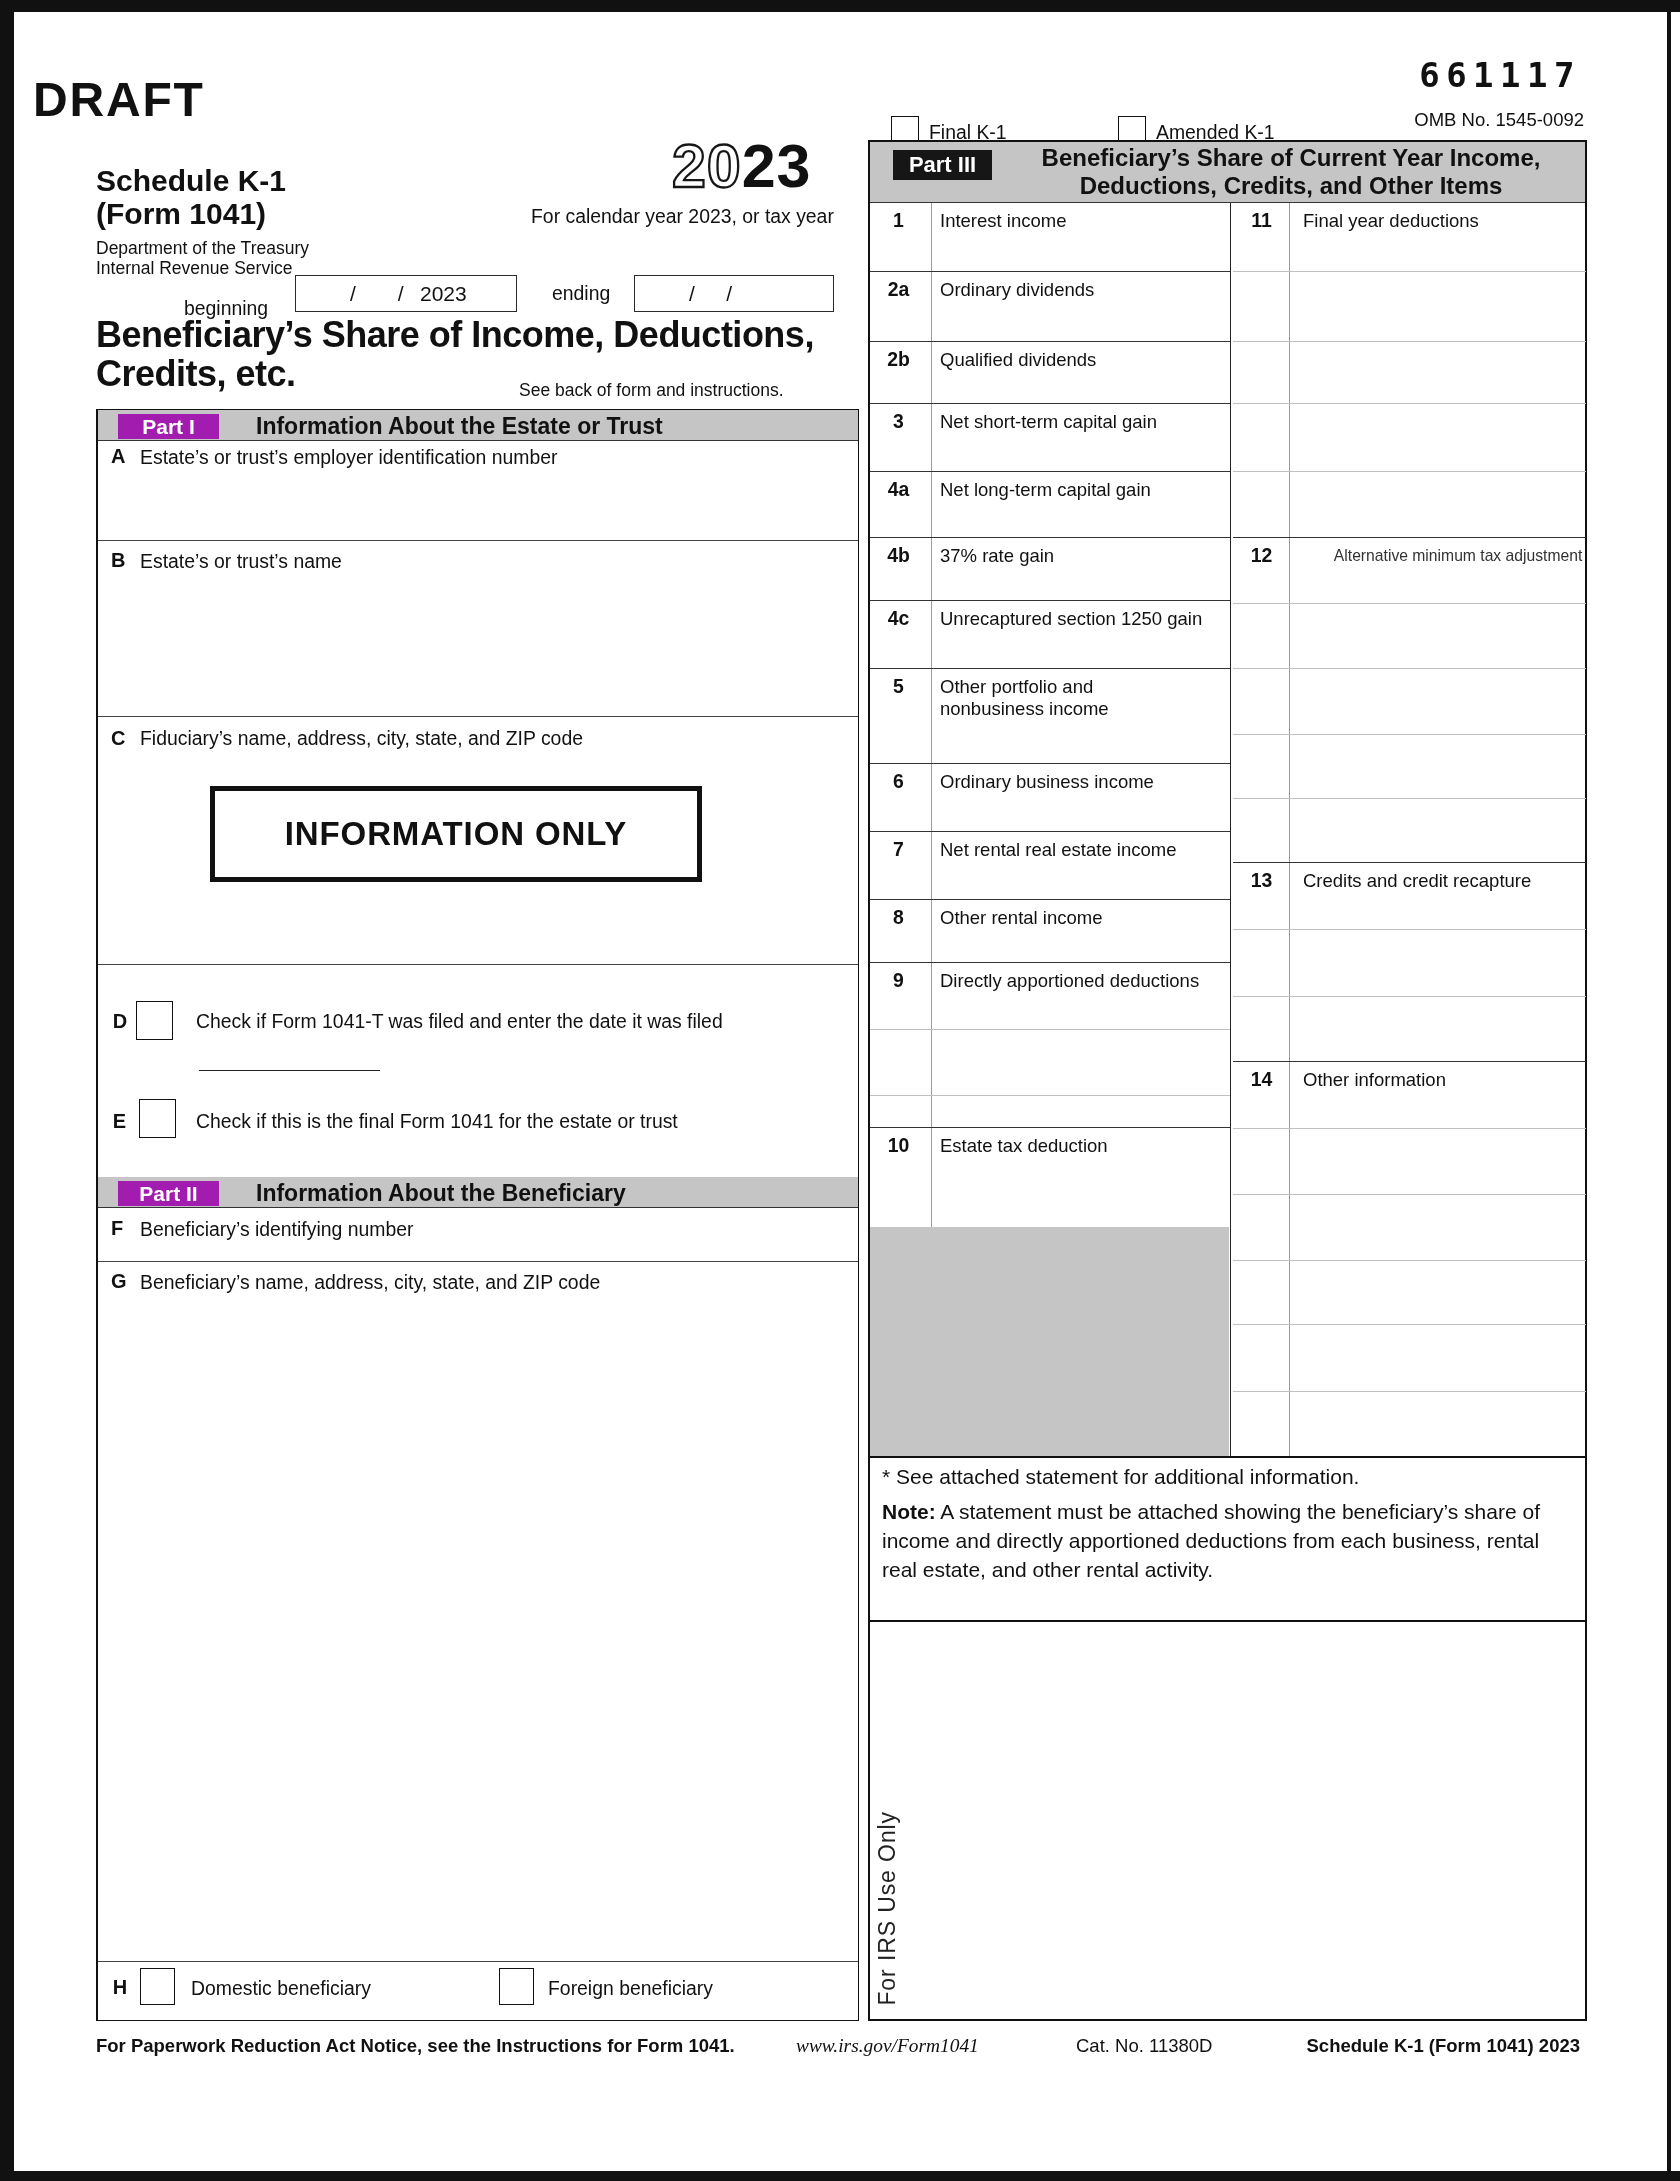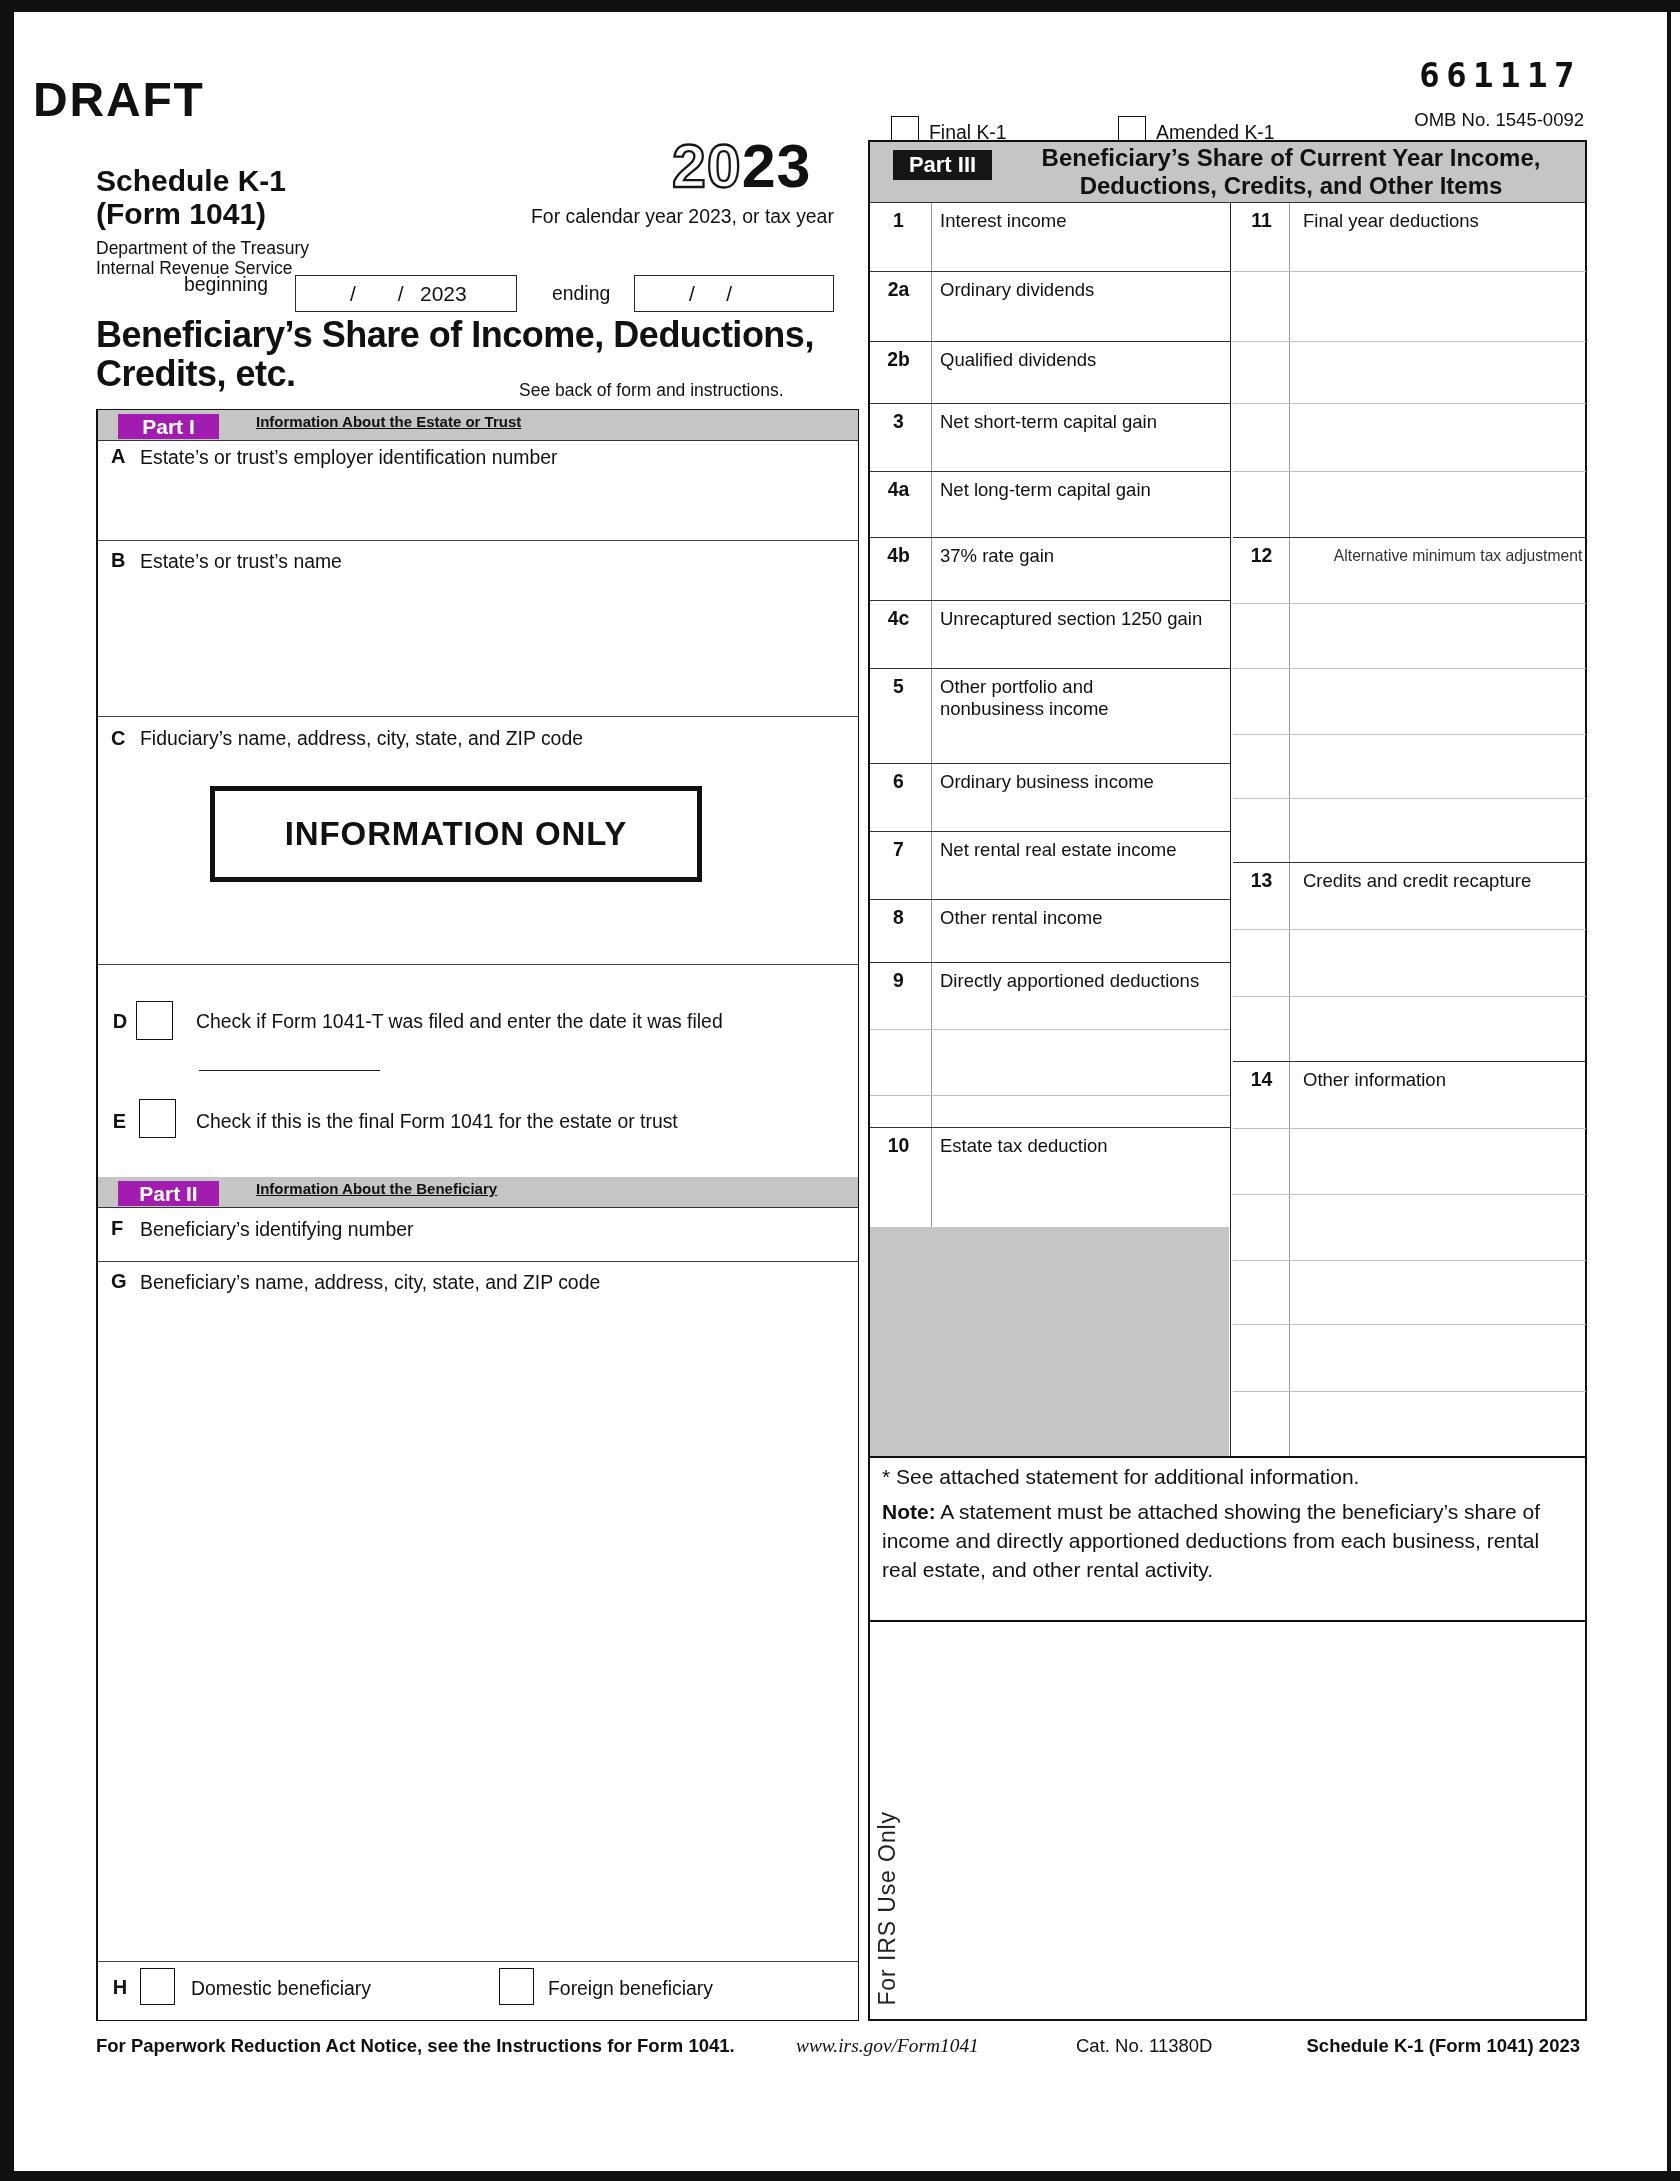--- a/index.html
+++ b/index.html
@@ -31,21 +31,21 @@
 
   .ckbox{position:absolute;border:1.8px solid #111;background:#fff;box-sizing:border-box;}
 
   
   .ltable{position:absolute;left:96px;top:409px;width:763px;height:1612px;
           border:1.8px solid #111;border-left-width:2.8px;box-sizing:border-box;}
   .partbar{position:absolute;left:0;width:100%;height:31px;background:var(--shade);
            border-bottom:1.8px solid #333;box-sizing:border-box;}
   .partbox{position:absolute;left:20px;top:3.7px;width:101px;height:25px;background:#a21caf;
            color:#fff;font-weight:bold;font-size:21px;text-align:center;line-height:25px;}
-  .parttitle{position:absolute;left:158px;top:2.8px;font-size:15px;font-weight:bold;text-decoration:underline;}
+  .parttitle{position:absolute;left:158px;top:2.8px;font-size:23px;font-weight:bold;}
   .hline{position:absolute;left:0;width:100%;height:0;border-top:0.9px solid #444;}
   .fletter{position:absolute;font-size:20px;font-weight:bold;}
   .flabel{position:absolute;font-size:19.4px;}
   .infoonly{position:absolute;left:112px;top:376px;width:492px;height:96px;border:5.5px solid #111;
             box-sizing:border-box;text-align:center;line-height:85px;font-size:33px;font-weight:bold;
             letter-spacing:0.9px;}
   .dunderline{position:absolute;left:101px;top:660px;width:181px;border-top:1.8px solid #222;}
 
   
   .rtable{position:absolute;left:868px;top:140px;width:719px;height:1881px;
@@ -102,21 +102,21 @@
     <div>(Form 1041)</div>
   </div>
   <div class="abs dept">
     <div>Department of the Treasury</div>
     <div>Internal Revenue Service</div>
   </div>
 
   <div class="abs year"><span class="outline">20</span><span>23</span></div>
   <div class="abs calyear">For calendar year 2023, or tax year</div>
 
-  <div class="abs lbl-small" style="left:184px;top:273px;">beginning</div>
+  <div class="abs lbl-small" style="left:184px;top:297px;">beginning</div>
   <div class="abs datebox" style="left:295px;width:222px;">/   /  2023</div>
   <div class="abs lbl-small" style="left:552px;top:282px;">ending</div>
   <div class="abs datebox" style="left:634px;width:200px;">/  /</div>
 
   <div class="abs titleline" style="top:314px;">Beneficiary’s Share of Income, Deductions,</div>
   <div class="abs titleline" style="top:353px;">Credits, etc.</div>
   <div class="abs seeback">See back of form and instructions.</div>
 
   <div class="ltable">
     <div class="partbar" style="top:0;">

